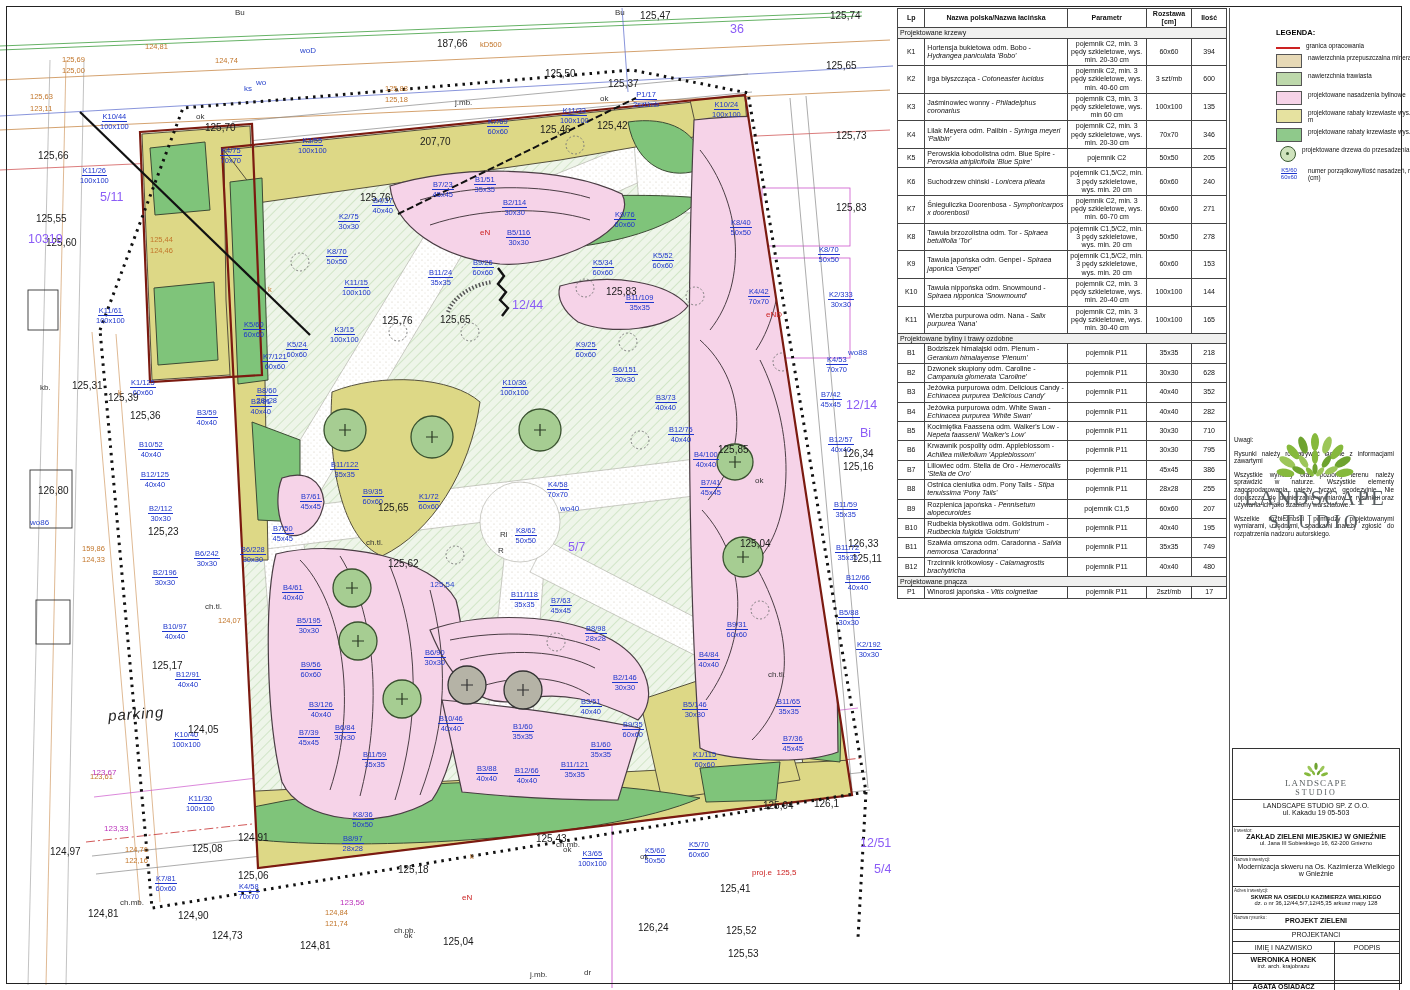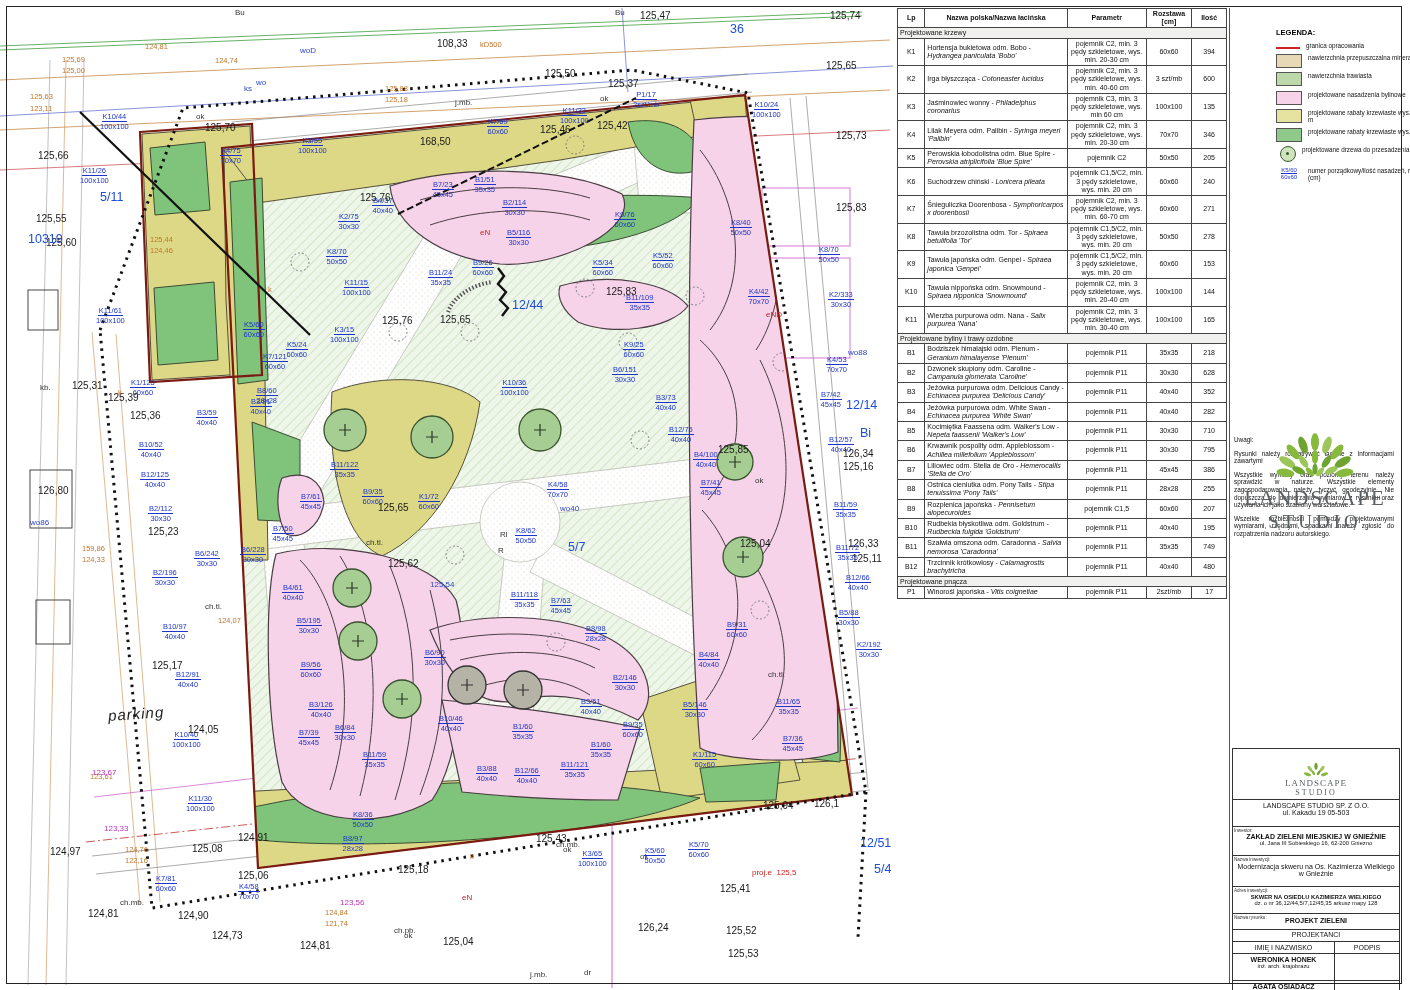--- a/index.html
+++ b/index.html
@@ -6,21 +6,21 @@
   .sheet{position:relative;width:1410px;height:990px;background:#fff;font-family:"Liberation Sans",sans-serif;overflow:hidden;}
   .frame{position:absolute;left:6px;top:6px;right:8px;bottom:6px;border:1.2px solid #222;pointer-events:none;}
   
   #map{position:absolute;left:0;top:0;width:895px;height:990px;}
   #map svg{position:absolute;left:0;top:0;}
   #labels{position:absolute;left:0;top:0;width:895px;height:990px;}
   .pl{position:absolute;color:#1d35cc;font-size:7.5px;line-height:9px;white-space:pre;text-align:center;}
   .pl .l1{border-bottom:1px solid #1d35cc;display:inline-block;padding:0 1px;}
   .tx{position:absolute;white-space:pre;}
   .tx.k{color:#1a1a1a;font-size:10px;}
-  .tx.p{color:#1d4ed8;font-size:12.5px;}
+  .tx.p{color:#8b5cf6;font-size:12.5px;}
   .tx.u{color:#333;font-size:8px;}
   .tx.o{color:#c2762b;font-size:7.5px;}
   .tx.r{color:#cc2222;font-size:8px;}
   .tx.m{color:#bb33bb;font-size:8px;}
   .tx.bu{color:#2b46cc;font-size:8px;}
   .tx.pk{color:#222;font-size:15px;font-style:italic;transform:rotate(-4deg);letter-spacing:1px;}
   
   #schedule{position:absolute;left:897px;top:8px;width:330px;}
   #schedule table{border-collapse:collapse;width:100%;font-size:7px;line-height:8.2px;color:#111;}
   #schedule th,#schedule td{border:0.8px solid #444;padding:1px 2px;vertical-align:middle;}
@@ -242,21 +242,21 @@
       </g>
     </svg>
     <div id="labels">
         <div class="pl" style="left: 100px; top: 112px;"><span class="l1">K10/44</span><div>100x100</div></div>
         <div class="pl" style="left: 80px; top: 166px;"><span class="l1">K11/26</span><div>100x100</div></div>
         <div class="pl" style="left: 220px; top: 146px;"><span class="l1">K4/75</span><div>70x70</div></div>
         <div class="pl" style="left: 298px; top: 136px;"><span class="l1">K3/55</span><div>100x100</div></div>
         <div class="pl" style="left: 487px; top: 117px;"><span class="l1">K7/69</span><div>60x60</div></div>
         <div class="pl" style="left: 560px; top: 106px;"><span class="l1">K11/33</span><div>100x100</div></div>
         <div class="pl" style="left: 633px; top: 90px;"><span class="l1">P1/17</span><div>2szt/mb</div></div>
-        <div class="pl" style="left: 712px; top: 100px; margin-left: 40px;"><span class="l1">K10/24</span><div>100x100</div></div>
+        <div class="pl" style="left: 712px; top: 100px;"><span class="l1">K10/24</span><div>100x100</div></div>
         <div class="pl" style="left: 432px; top: 180px;"><span class="l1">B7/23</span><div>45x45</div></div>
         <div class="pl" style="left: 474px; top: 175px;"><span class="l1">B1/51</span><div>35x35</div></div>
         <div class="pl" style="left: 372px; top: 196px;"><span class="l1">B4/37</span><div>40x40</div></div>
         <div class="pl" style="left: 502px; top: 198px;"><span class="l1">B2/114</span><div>30x30</div></div>
         <div class="pl" style="left: 338px; top: 212px;"><span class="l1">K2/75</span><div>30x30</div></div>
         <div class="pl" style="left: 506px; top: 228px;"><span class="l1">B5/116</span><div>30x30</div></div>
         <div class="pl" style="left: 326px; top: 247px;"><span class="l1">K8/70</span><div>50x50</div></div>
         <div class="pl" style="left: 614px; top: 210px;"><span class="l1">K9/76</span><div>60x60</div></div>
         <div class="pl" style="left: 592px; top: 258px;"><span class="l1">K5/34</span><div>60x60</div></div>
         <div class="pl" style="left: 652px; top: 251px;"><span class="l1">K5/52</span><div>60x60</div></div>
@@ -270,21 +270,21 @@
         <div class="pl" style="left: 330px; top: 325px;"><span class="l1">K3/15</span><div>100x100</div></div>
         <div class="pl" style="left: 286px; top: 340px;"><span class="l1">K5/24</span><div>60x60</div></div>
         <div class="pl" style="left: 262px; top: 352px;"><span class="l1">K7/121</span><div>60x60</div></div>
         <div class="pl" style="left: 256px; top: 386px;"><span class="l1">B8/60</span><div>28x28</div></div>
         <div class="pl" style="left: 130px; top: 378px;"><span class="l1">K1/125</span><div>60x60</div></div>
         <div class="pl" style="left: 196px; top: 408px;"><span class="l1">B3/59</span><div>40x40</div></div>
         <div class="pl" style="left: 138px; top: 440px;"><span class="l1">B10/52</span><div>40x40</div></div>
         <div class="pl" style="left: 140px; top: 470px;"><span class="l1">B12/125</span><div>40x40</div></div>
         <div class="pl" style="left: 148px; top: 504px;"><span class="l1">B2/112</span><div>30x30</div></div>
         <div class="pl" style="left: 272px; top: 524px;"><span class="l1">B7/50</span><div>45x45</div></div>
-        <div class="pl" style="left: 575px; top: 340px; margin-left: 48px;"><span class="l1">K9/25</span><div>60x60</div></div>
+        <div class="pl" style="left: 575px; top: 340px;"><span class="l1">K9/25</span><div>60x60</div></div>
         <div class="pl" style="left: 500px; top: 378px;"><span class="l1">K10/36</span><div>100x100</div></div>
         <div class="pl" style="left: 612px; top: 365px;"><span class="l1">B6/151</span><div>30x30</div></div>
         <div class="pl" style="left: 655px; top: 393px;"><span class="l1">B3/73</span><div>40x40</div></div>
         <div class="pl" style="left: 362px; top: 487px;"><span class="l1">B9/35</span><div>60x60</div></div>
         <div class="pl" style="left: 250px; top: 397px;"><span class="l1">B3/81</span><div>40x40</div></div>
         <div class="pl" style="left: 668px; top: 425px;"><span class="l1">B12/75</span><div>40x40</div></div>
         <div class="pl" style="left: 693px; top: 450px;"><span class="l1">B4/100</span><div>40x40</div></div>
         <div class="pl" style="left: 700px; top: 478px;"><span class="l1">B7/41</span><div>45x45</div></div>
         <div class="pl" style="left: 547px; top: 480px;"><span class="l1">K4/58</span><div>70x70</div></div>
         <div class="pl" style="left: 418px; top: 492px;"><span class="l1">K1/72</span><div>60x60</div></div>
@@ -341,26 +341,26 @@
         <div class="pl" style="left: 238px; top: 882px;"><span class="l1">K4/58</span><div>70x70</div></div>
         <div class="pl" style="left: 578px; top: 849px;"><span class="l1">K3/65</span><div>100x100</div></div>
         <div class="pl" style="left: 644px; top: 846px;"><span class="l1">K5/60</span><div>50x50</div></div>
         <div class="pl" style="left: 688px; top: 840px;"><span class="l1">K5/70</span><div>60x60</div></div>
         <div class="tx k" style="left: 830px; top: 10px;">125,74</div>
         <div class="tx k" style="left: 640px; top: 10px;">125,47</div>
         <div class="tx k" style="left: 826px; top: 60px;">125,65</div>
         <div class="tx k" style="left: 836px; top: 130px;">125,73</div>
         <div class="tx k" style="left: 836px; top: 202px;">125,83</div>
         <div class="tx k" style="left: 545px; top: 68px;">125,50</div>
-        <div class="tx k" style="left: 437px; top: 38px;">108,33</div>
+        <div class="tx k" style="left: 437px; top: 38px;">187,66</div>
         <div class="tx k" style="left: 38px; top: 150px;">125,66</div>
         <div class="tx k" style="left: 205px; top: 122px;">125,70</div>
         <div class="tx k" style="left: 360px; top: 192px;">125,76</div>
         <div class="tx k" style="left: 382px; top: 315px;">125,76</div>
-        <div class="tx k" style="left: 420px; top: 136px;">168,50</div>
+        <div class="tx k" style="left: 420px; top: 136px;">207,70</div>
         <div class="tx k" style="left: 540px; top: 124px;">125,46</div>
         <div class="tx k" style="left: 597px; top: 120px;">125,42</div>
         <div class="tx k" style="left: 608px; top: 78px;">125,37</div>
         <div class="tx k" style="left: 36px; top: 213px;">125,55</div>
         <div class="tx k" style="left: 46px; top: 237px;">125,60</div>
         <div class="tx k" style="left: 72px; top: 380px;">125,31</div>
         <div class="tx k" style="left: 108px; top: 392px;">125,39</div>
         <div class="tx k" style="left: 130px; top: 410px;">125,36</div>
         <div class="tx k" style="left: 38px; top: 485px;">126,80</div>
         <div class="tx k" style="left: 148px; top: 526px;">125,23</div>

